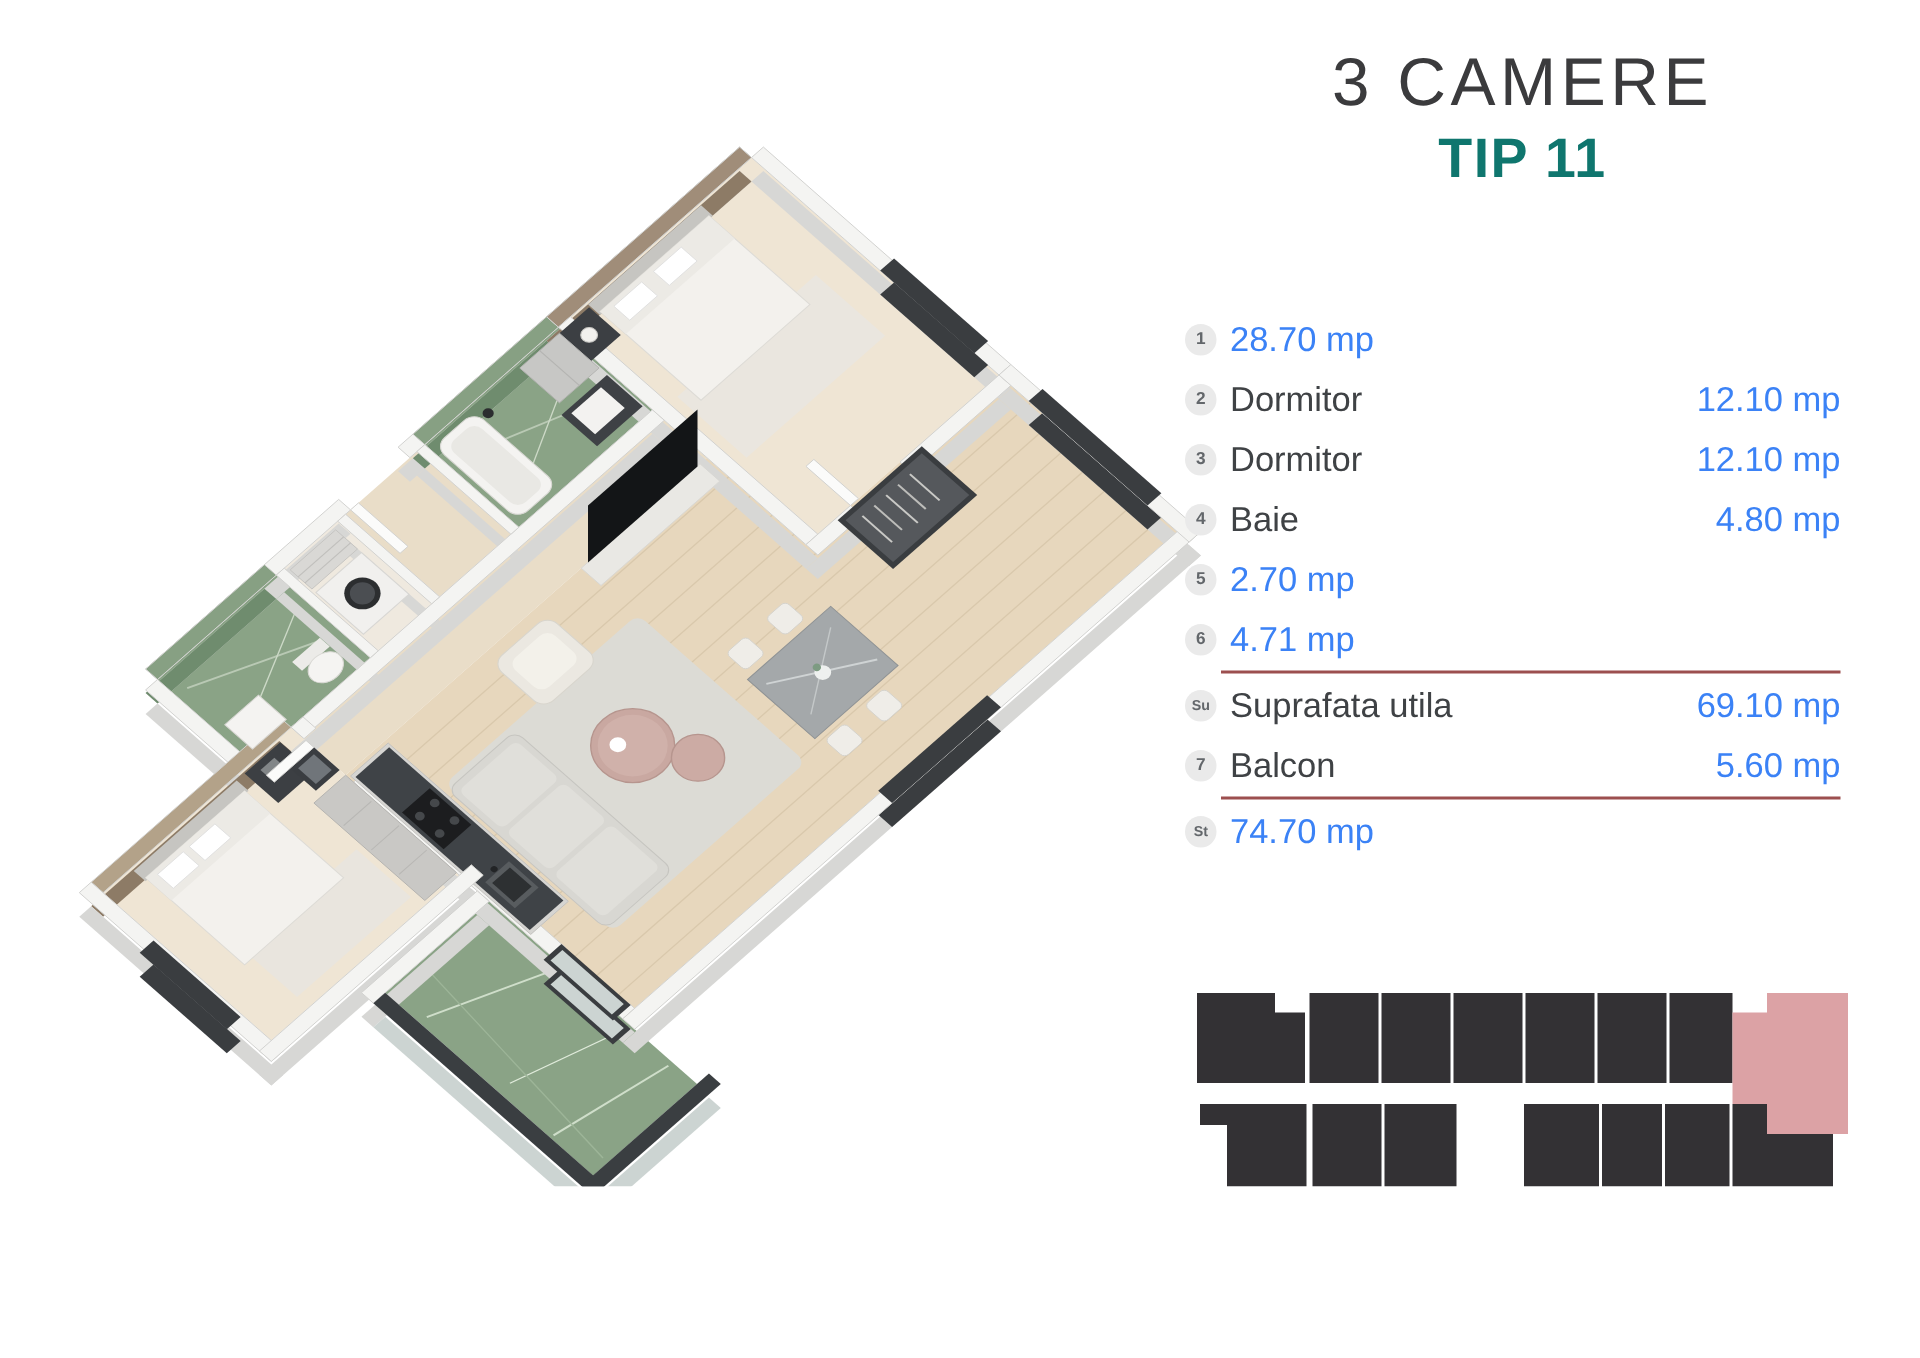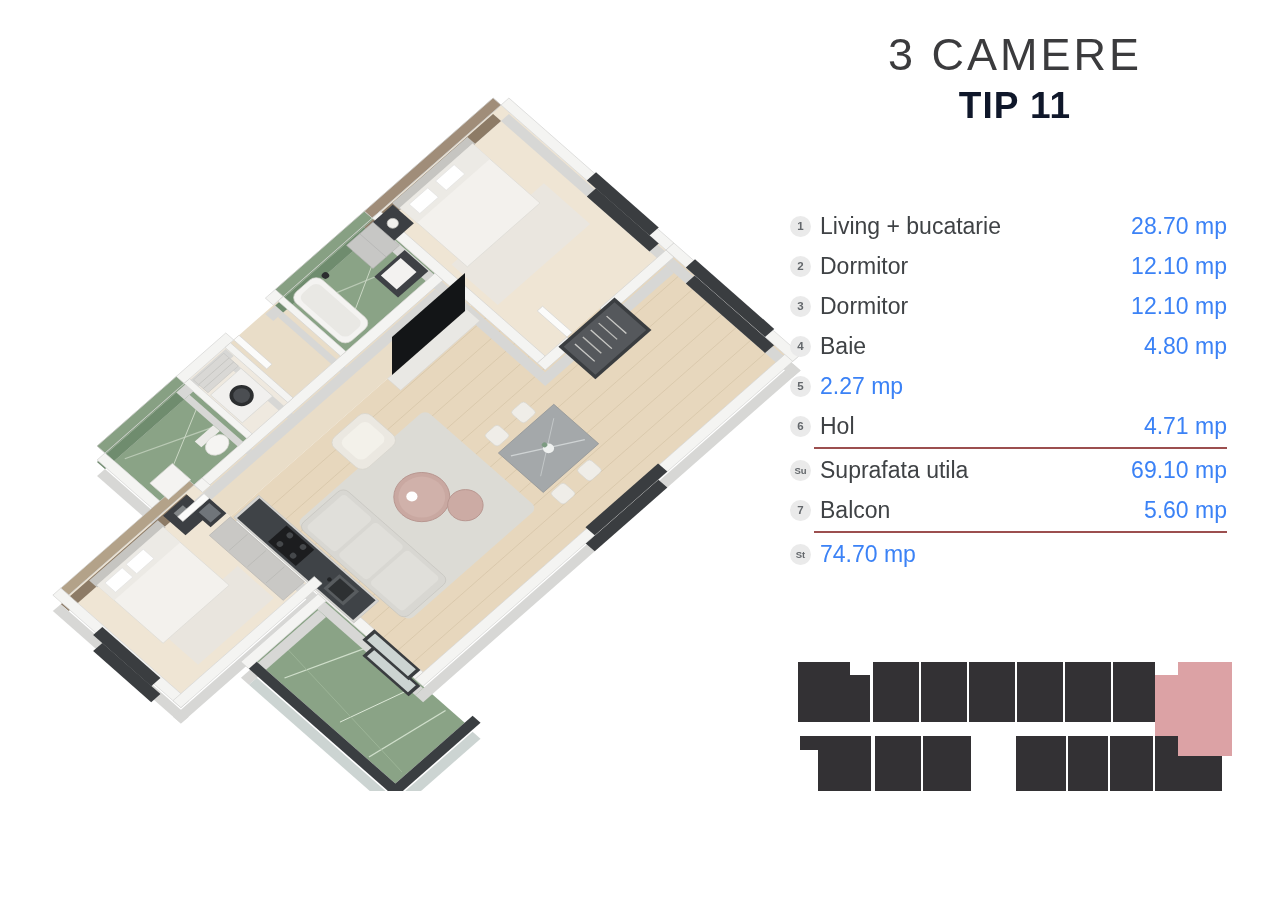--- a/index.html
+++ b/index.html
@@ -1,21 +1,21 @@
 <!DOCTYPE html>
 <html><head>
 <meta charset="utf-8">
 <style>
   html,body{margin:0;padding:0;background:#ffffff;}
   .page{position:relative;width:1280px;height:791px;background:#ffffff;overflow:hidden;
         font-family:"Liberation Sans","DejaVu Sans",sans-serif;}
   
   .title-block{position:absolute;left:790px;top:30px;width:450px;text-align:center;}
   .title-main{font-size:45px;font-weight:400;letter-spacing:3px;color:#3b3b3d;line-height:1.1;}
-  .title-sub{font-size:37px;font-weight:700;letter-spacing:1px;color:#0f172a;line-height:1.2;margin-top:4px;}
+  .title-sub{font-size:37px;font-weight:700;letter-spacing:1px;color:#0f766e;line-height:1.2;margin-top:4px;}
   .legend{position:absolute;left:790px;top:206px;width:437px;}
   .lrow{display:flex;align-items:center;height:40px;}
   .badge{flex:0 0 auto;width:21px;height:21px;border-radius:50%;background:#eaeaea;color:#63676b;
          font-size:11.5px;font-weight:700;display:flex;align-items:center;justify-content:center;margin-right:9px;}
   .badge.sm{font-size:9.5px;}
   .lbl{flex:1 1 auto;font-size:23px;color:#3f4245;}
   .val{flex:0 0 auto;font-size:23px;color:#3b82f6;}
   .ldiv{height:2px;background:#9c4f4f;margin:1px 0 1px 24px;}
   .footprint{position:absolute;left:798px;top:658px;width:440px;height:150px;}
   .etaj{position:absolute;left:798px;top:812px;width:440px;text-align:center;
@@ -242,45 +242,43 @@
   </svg>
 
   <div class="title-block">
     <div class="title-main">3 CAMERE</div>
     <div class="title-sub">TIP 11</div>
   </div>
 
   <div class="legend">
     <div class="lrow">
       <span class="badge">1</span>
-      <span class="lbl">Living + bucatarie</span>
       <span class="val">28.70 mp</span>
     </div>
     <div class="lrow">
       <span class="badge">2</span>
       <span class="lbl">Dormitor</span>
       <span class="val">12.10 mp</span>
     </div>
     <div class="lrow">
       <span class="badge">3</span>
       <span class="lbl">Dormitor</span>
       <span class="val">12.10 mp</span>
     </div>
     <div class="lrow">
       <span class="badge">4</span>
       <span class="lbl">Baie</span>
       <span class="val">4.80 mp</span>
     </div>
     <div class="lrow">
       <span class="badge">5</span>
-      <span class="val">2.27 mp</span>
+      <span class="val">2.70 mp</span>
     </div>
     <div class="lrow">
       <span class="badge">6</span>
-      <span class="lbl">Hol</span>
       <span class="val">4.71 mp</span>
     </div>
     <div class="ldiv"></div>
     <div class="lrow">
       <span class="badge sm">Su</span>
       <span class="lbl">Suprafata utila</span>
       <span class="val">69.10 mp</span>
     </div>
     <div class="lrow">
       <span class="badge">7</span>

